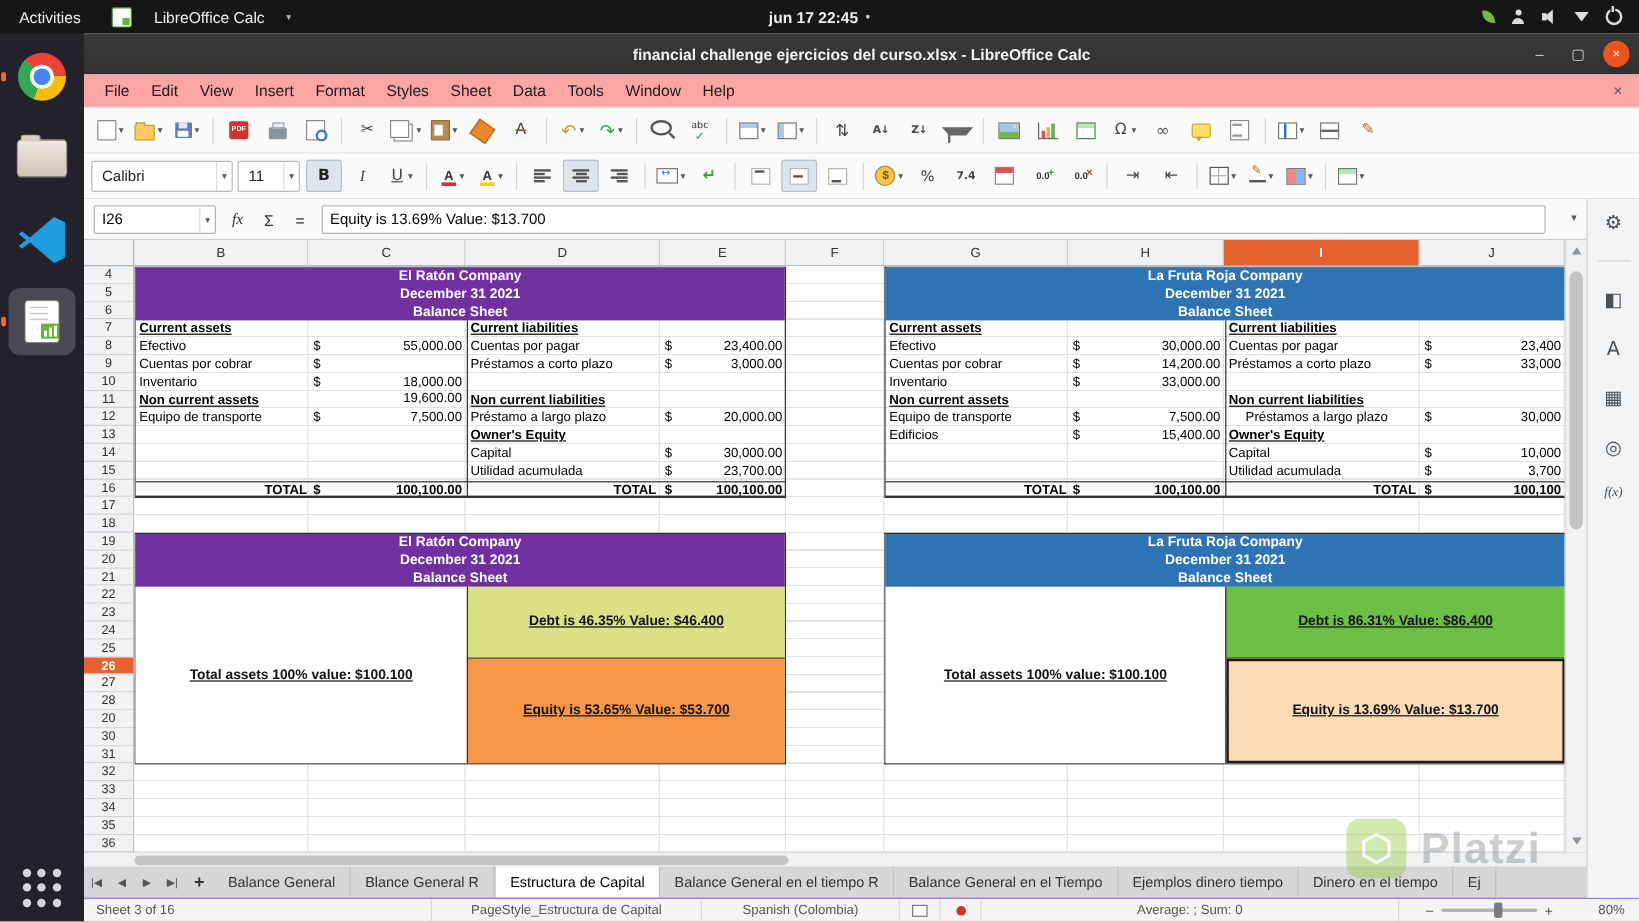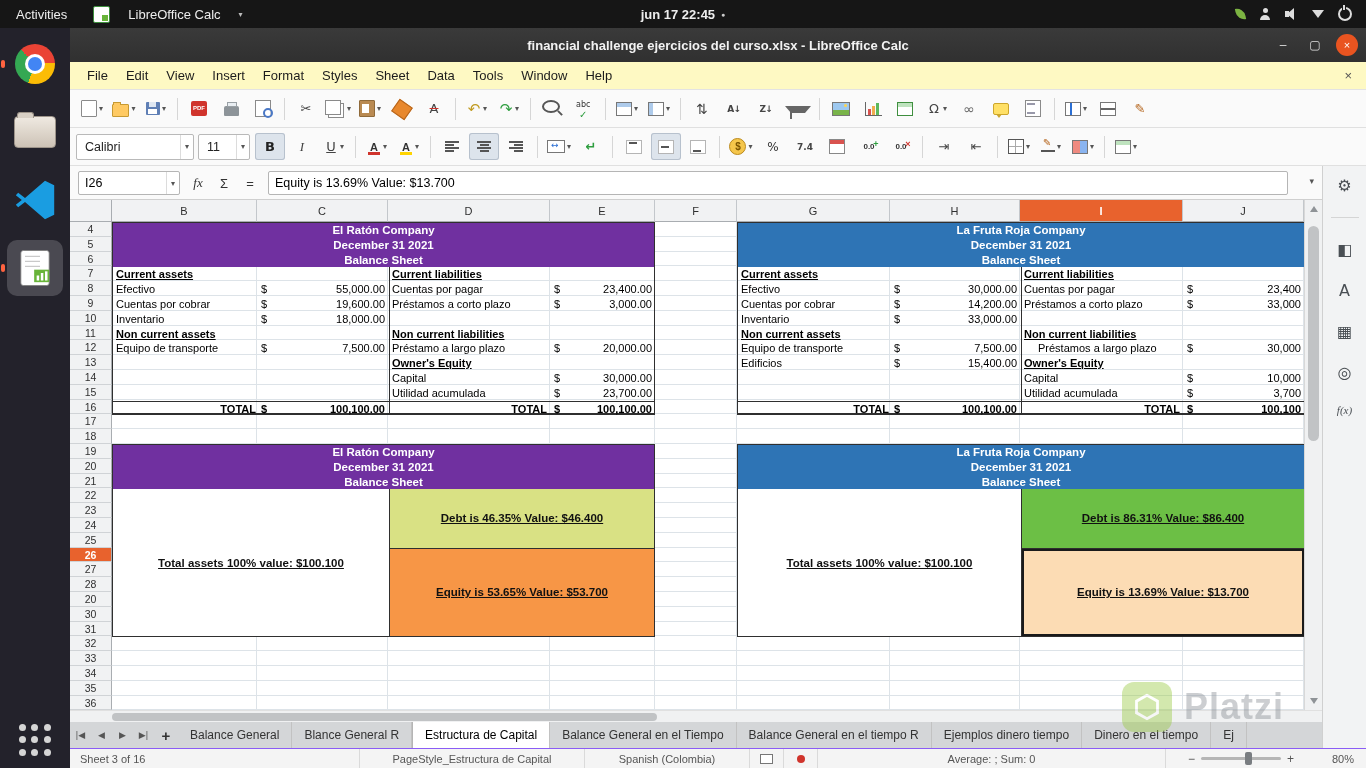--- a/index.html
+++ b/index.html
@@ -36,21 +36,21 @@
   .files-icon::before{content:"";position:absolute;top:-5px;left:2px;width:15px;height:5px;background:#d8d0c5;border:1px solid #9d948a;border-bottom:none;border-radius:3px 3px 0 0;}
   .dock-grid{position:absolute;left:15px;top:692px;width:40px;height:40px;display:grid;grid-template-columns:repeat(3,1fr);gap:5px;padding:4px;box-sizing:border-box;}
   .dock-grid span{width:7px;height:7px;border-radius:50%;background:#d5d5d5;}
   
   .win{position:absolute;left:70px;top:28px;width:1296px;height:740px;background:#f7f7f7;}
   .titlebar{position:absolute;left:0;top:0;width:100%;height:34px;background:linear-gradient(#3a3a3a,#303030);display:flex;align-items:center;}
   .title-text{position:absolute;left:0;right:0;text-align:center;color:#f2f2f2;font-size:13px;font-weight:bold;}
   .win-controls{position:absolute;right:8px;top:0;height:34px;display:flex;align-items:center;gap:10px;z-index:2;}
   .wbtn{width:22px;height:22px;border-radius:50%;display:flex;align-items:center;justify-content:center;color:#ddd;font-size:12px;}
   .wbtn.close{background:var(--closebtn,#e95420);color:#fff;font-size:11px;}
-  .menubar{position:absolute;left:0;top:34px;width:100%;height:28px;background:#fef9c3;border-bottom:1px solid #e3e3e3;display:flex;align-items:center;font-size:13px;color:#1c1c1c;padding-left:8px;box-sizing:border-box;}
+  .menubar{position:absolute;left:0;top:34px;width:100%;height:28px;background:#fca5a5;border-bottom:1px solid #e3e3e3;display:flex;align-items:center;font-size:13px;color:#1c1c1c;padding-left:8px;box-sizing:border-box;}
   .menu-item{padding:3px 9px;border-radius:3px;}
   .menu-close{margin-left:auto;margin-right:14px;color:#555;font-size:13px;}
   .toolbar{position:absolute;left:0;width:100%;height:38px;background:#fafafa;border-bottom:1px solid #e0e0e0;display:flex;align-items:center;padding:0 6px;box-sizing:border-box;}
   #tb1{top:62px;}
   .tb2{top:100px;}
   .tbtn{height:27px;min-width:26px;display:inline-flex;align-items:center;justify-content:center;border-radius:3px;margin:0 1px;padding:0 2px;position:relative;}
   .tbtn.active{background:#dde4ec;box-shadow:inset 0 0 0 1px #b7c1cd;}
   .tsep{width:1px;height:22px;background:#d6d6d6;margin:0 5px;display:inline-block;flex:none;}
   .dda{font-size:8px;color:#555;margin-left:2px;}
   .ig{display:inline-flex;align-items:center;justify-content:center;min-width:14px;height:18px;font-size:13px;color:#444;font-family:"DejaVu Sans",sans-serif;position:relative;}
@@ -608,21 +608,21 @@
             <span class="bc lab" style="left: 3px; width: 140px;">Efectivo</span>
             <span class="bc cur" style="left: 148px; width: 14px;">$</span>
             <span class="bc val" style="left: 162px; width: 110px;">55,000.00</span>
             <span class="bc lab" style="left: 279px; width: 155px;">Cuentas por pagar</span>
             <span class="bc cur" style="left: 441px; width: 14px;">$</span>
             <span class="bc val" style="left: 455px; width: 84px;">23,400.00</span>
           </div>
           <div class="trow" style="top: 74px;">
             <span class="bc lab" style="left: 3px; width: 140px;">Cuentas por cobrar</span>
             <span class="bc cur" style="left: 148px; width: 14px;">$</span>
-            <span class="bc val" style="left: 162px; width: 110px;">19,600.00</span>
+            <span class="bc val" style="left: 162px; width: 110px; margin-top: 28px;">19,600.00</span>
             <span class="bc lab" style="left: 279px; width: 155px;">Préstamos a corto plazo</span>
             <span class="bc cur" style="left: 441px; width: 14px;">$</span>
             <span class="bc val" style="left: 455px; width: 84px;">3,000.00</span>
           </div>
           <div class="trow" style="top: 88.8px;">
             <span class="bc lab" style="left: 3px; width: 140px;">Inventario</span>
             <span class="bc cur" style="left: 148px; width: 14px;">$</span>
             <span class="bc val" style="left: 162px; width: 110px;">18,000.00</span>
           </div>
           <div class="trow" style="top: 103.6px;">
@@ -777,22 +777,22 @@
     <div class="tabbar">
       <span class="tnav">|◀</span>
       <span class="tnav">◀</span>
       <span class="tnav">▶</span>
       <span class="tnav">▶|</span>
       <span class="taddsheet">+</span>
       <span id="tabs" style="display:flex;height:100%;">
           <span class="tab">Balance General</span>
           <span class="tab">Blance General R</span>
           <span class="tab active">Estructura de Capital</span>
+          <span class="tab">Balance General en el tiempo R</span>
           <span class="tab">Balance General en el Tiempo</span>
-          <span class="tab">Balance General en el tiempo R</span>
           <span class="tab">Ejemplos dinero tiempo</span>
           <span class="tab">Dinero en el tiempo</span>
           <span class="tab">Ej</span>
         </span>
     </div>
 
     <div class="statusbar">
       <span class="sbz z1">Sheet 3 of 16</span>
       <span class="sbz z2">PageStyle_Estructura de Capital</span>
       <span class="sbz z3">Spanish (Colombia)</span>

